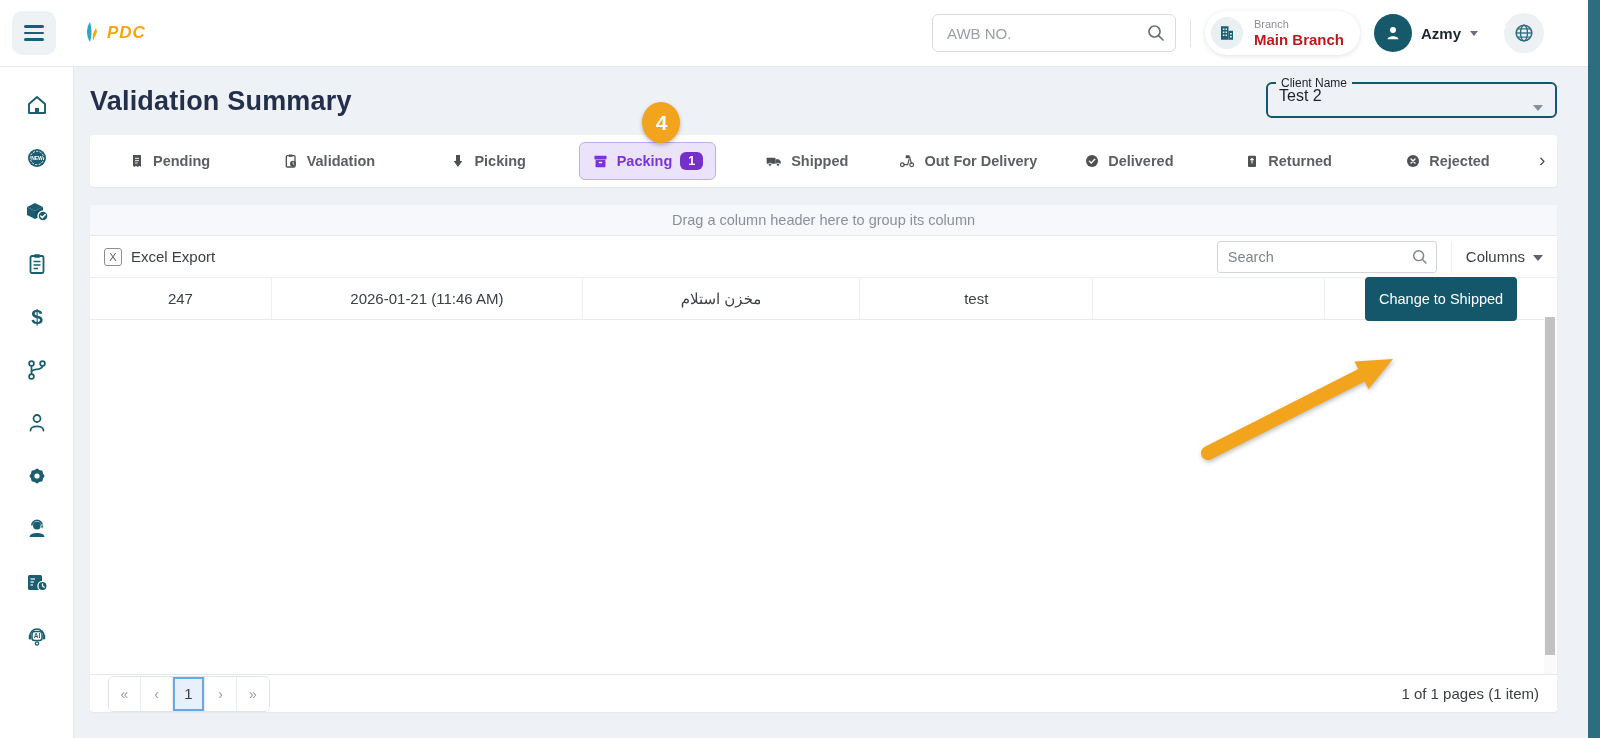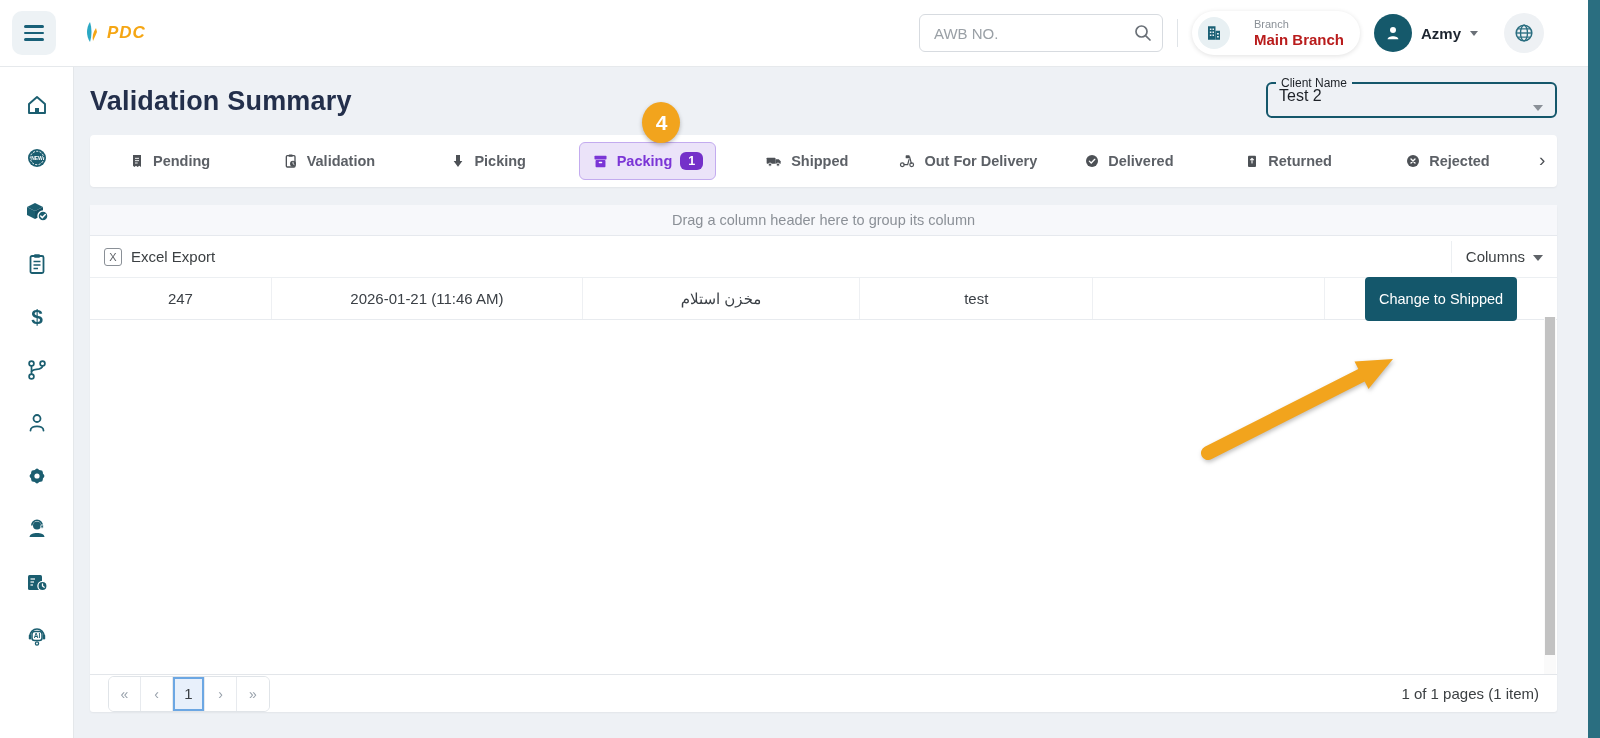--- a/index.html
+++ b/index.html
@@ -10,21 +10,21 @@
   .hamburger-btn { width:44px; height:44px; margin-left:12px; border-radius:10px; background:#edf2f5; display:flex; flex-direction:column; justify-content:center; align-items:center; gap:4px; cursor:pointer; }
   .hamburger-btn span { display:block; width:20px; height:2.6px; background:#186078; border-radius:2px; }
   .logo { display:flex; align-items:center; margin-left:26px; }
   .logo-text { color:#F5A614; font-weight:bold; font-style:italic; font-size:17px; letter-spacing:1px; margin-left:3px; }
   .tb-spacer { flex:1; }
   .awb-search { position:relative; width:244px; height:38px; }
   .awb-search input { width:100%; height:100%; border:1px solid #d7dbe0; border-radius:6px; padding:0 36px 0 14px; font-size:15px; color:#333; outline:none; font-family:inherit; }
   .awb-search input::placeholder { color:#9aa0a6; }
   .awb-search .mag { position:absolute; right:10px; top:9px; }
   .tb-divider { width:1px; height:28px; background:#e0e4e8; margin:0 14px; }
-  .branch-pill { height:44px; background:#fff; border-radius:22px; box-shadow:0 1px 5px rgba(0,0,0,0.12); display:flex; align-items:center; padding:0 16px 0 6px; gap:24px; cursor:pointer; }
+  .branch-pill { height:44px; background:#fff; border-radius:22px; box-shadow:0 1px 5px rgba(0,0,0,0.12); display:flex; align-items:center; padding:0 16px 0 6px; gap:11px; cursor:pointer; }
   .branch-ic-wrap { width:32px; height:32px; border-radius:50%; background:#e8f0f3; display:flex; align-items:center; justify-content:center; }
   .branch-texts { display:flex; flex-direction:column; line-height:1.15; }
   .branch-cap { font-size:11px; color:#8a9097; }
   .branch-val { font-size:15px; font-weight:bold; color:#b91c1c; }
   .user-box { display:flex; align-items:center; gap:9px; margin-left:14px; cursor:pointer; }
   .avatar { width:38px; height:38px; border-radius:50%; background:#15596B; display:flex; align-items:center; justify-content:center; }
   .user-name { font-size:15px; font-weight:bold; color:#1d2530; }
   .caret-down { width:0; height:0; border-left:4.5px solid transparent; border-right:4.5px solid transparent; border-top:5.5px solid #6a7077; }
   .globe-btn { width:40px; height:40px; border-radius:50%; background:#eef1f4; display:flex; align-items:center; justify-content:center; margin:0 56px 0 26px; cursor:pointer; }
 
@@ -362,20 +362,27 @@
 
   <div class="grid-card">
     <div class="group-row">Drag a column header here to group its column</div>
 
     <div class="toolbar">
       <div class="excel-export">
         <span class="excel-box">X</span>
         <span class="excel-label">Excel Export</span>
       </div>
       <div class="tb2-spacer"></div>
+      <div class="grid-search">
+        <input type="text" placeholder="Search" style="">
+        <svg class="mag" width="18" height="18" viewBox="0 0 20 20">
+          <circle cx="8.5" cy="8.5" r="5.5" fill="none" stroke="#7d848c" stroke-width="1.6"></circle>
+          <line x1="12.8" y1="12.8" x2="16.6" y2="16.6" stroke="#7d848c" stroke-width="1.6" stroke-linecap="round"></line>
+        </svg>
+      </div>
       <div class="columns-btn">
         <span>Columns</span>
         <span class="columns-caret"></span>
       </div>
     </div>
 
 
     <div class="trow">
       <div class="td col-id">247</div>
       <div class="td col-date">2026-01-21 (11:46 AM)</div>

